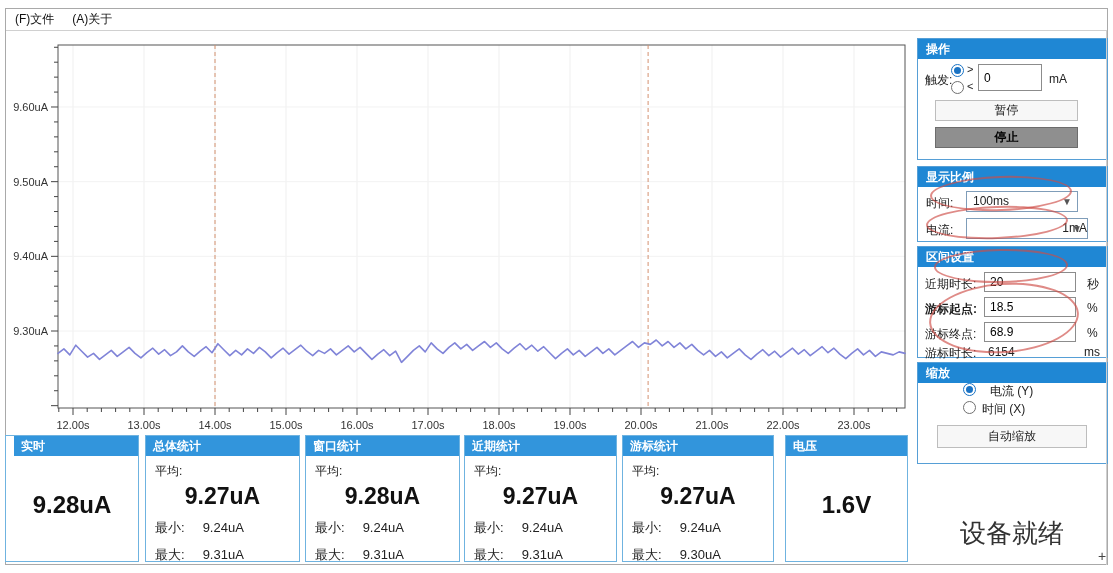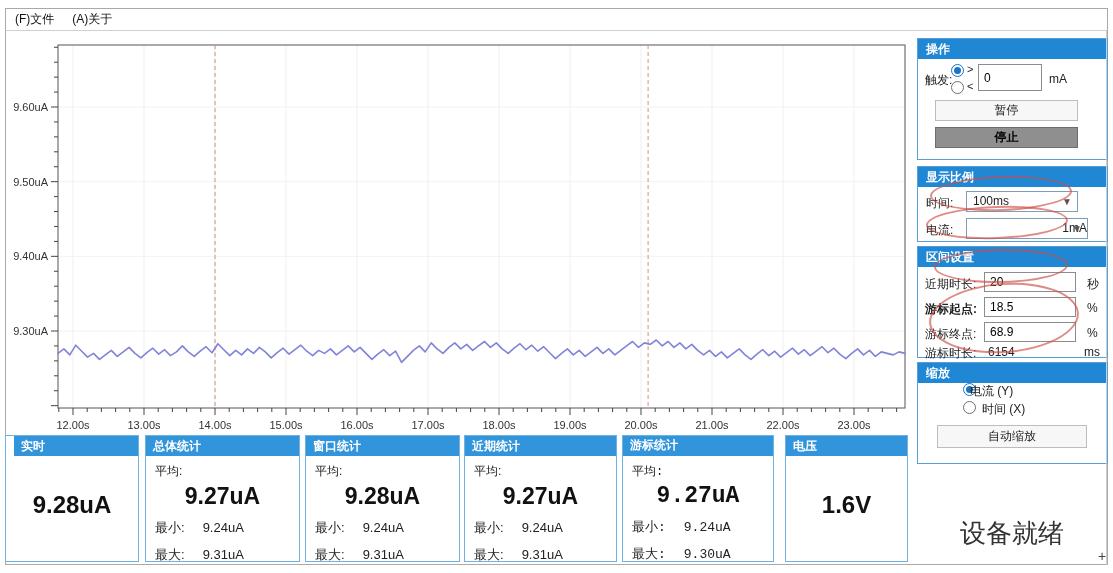--- a/index.html
+++ b/index.html
@@ -232,21 +232,21 @@
     <input class="tinput" style="left: 66px; top: 75px; width: 92px; height: 20px;" value="68.9">
     <span class="lbl" style="left:169px;top:79px;">%</span>
     <span class="lbl" style="left:7px;top:98px;">游标时长:</span>
     <span class="lbl" style="left:70px;top:98px;">6154</span>
     <span class="lbl" style="left:166px;top:98px;">ms</span>
   </div>
 
   <div class="group" id="grp-zoom" style="top:362px;height:102px;">
     <div class="group-header">缩放</div>
     <span class="radio sel" style="left:45px;top:20px;"></span>
-    <span class="lbl" style="left:52px;top:20px;">电流 (Y)</span>
+    <span class="lbl" style="left:72px;top:20px;">电流 (Y)</span>
     <span class="radio" style="left:45px;top:38px;"></span>
     <span class="lbl" style="left:64px;top:38px;">时间 (X)</span>
     <div class="btn" style="left:19px;top:62px;width:150px;height:23px;line-height:21px;">自动缩放</div>
   </div>
 
   <div class="red-ellipse" style="left:930px;top:176px;width:142px;height:35px;transform:rotate(-2deg);"></div>
   <div class="red-ellipse" style="left:926px;top:206px;width:142px;height:33px;transform:rotate(-2deg);"></div>
   <div class="red-ellipse" style="left:934px;top:249px;width:134px;height:34px;transform:rotate(-1deg);"></div>
   <div class="red-ellipse" style="left:929px;top:283px;width:150px;height:70px;transform:rotate(-4deg);"></div>
 
@@ -275,21 +275,21 @@
       </div>
       <div class="stat-panel" style="left: 464px; width: 153px;">
         <div class="stat-header">近期统计</div>
         <div class="stat-body">
           <div class="stat-avg-label">平均:</div>
           <div class="stat-avg">9.27uA</div>
           <div class="stat-mm"><span>最小:</span><span class="mmv">9.24uA</span></div>
           <div class="stat-mm"><span>最大:</span><span class="mmv">9.31uA</span></div>
         </div>
       </div>
-      <div class="stat-panel" style="left: 622px; width: 152px; font-family: Liberation Mono, monospace;">
+      <div class="stat-panel" style="left: 622px; width: 152px;">
         <div class="stat-header">游标统计</div>
         <div class="stat-body">
           <div class="stat-avg-label">平均:</div>
           <div class="stat-avg">9.27uA</div>
           <div class="stat-mm"><span>最小:</span><span class="mmv">9.24uA</span></div>
           <div class="stat-mm"><span>最大:</span><span class="mmv">9.30uA</span></div>
         </div>
       </div>
       <div class="stat-panel" style="left: 785px; width: 123px;">
         <div class="stat-header">电压</div>

